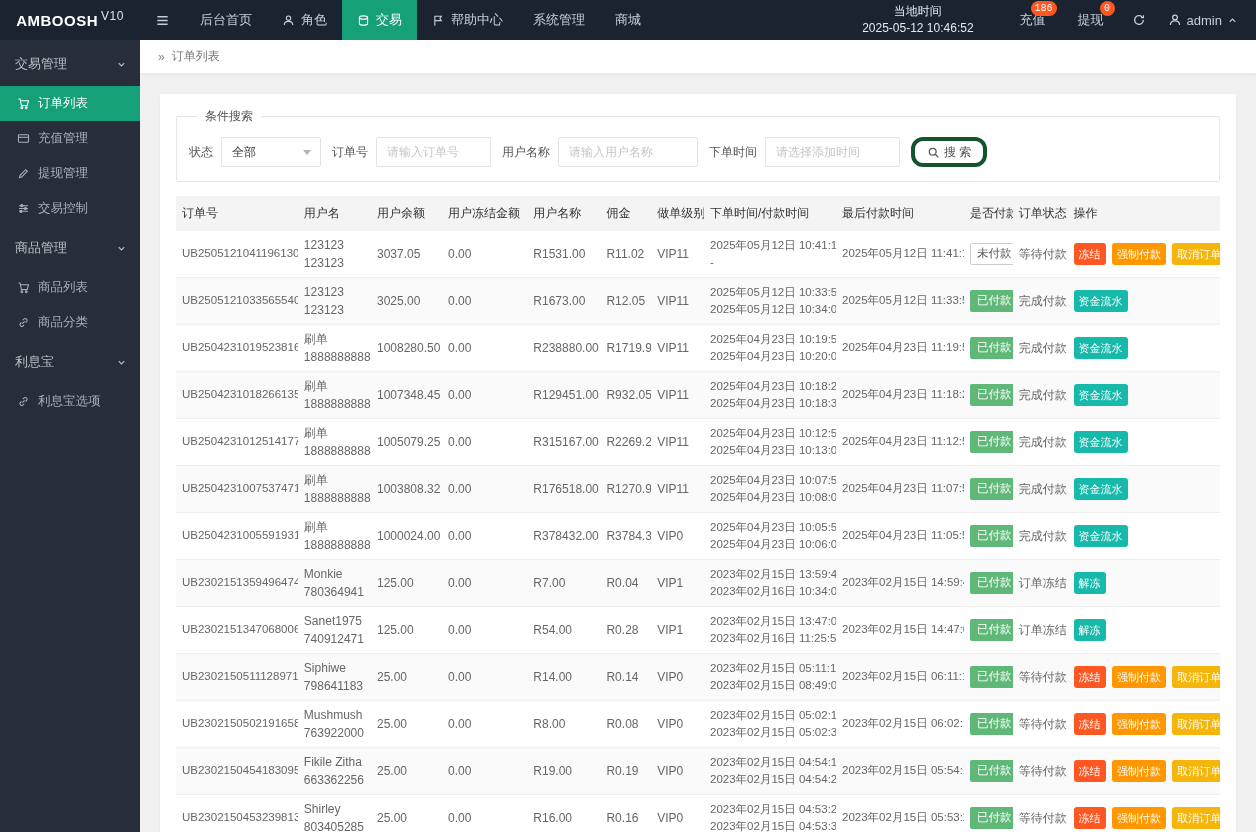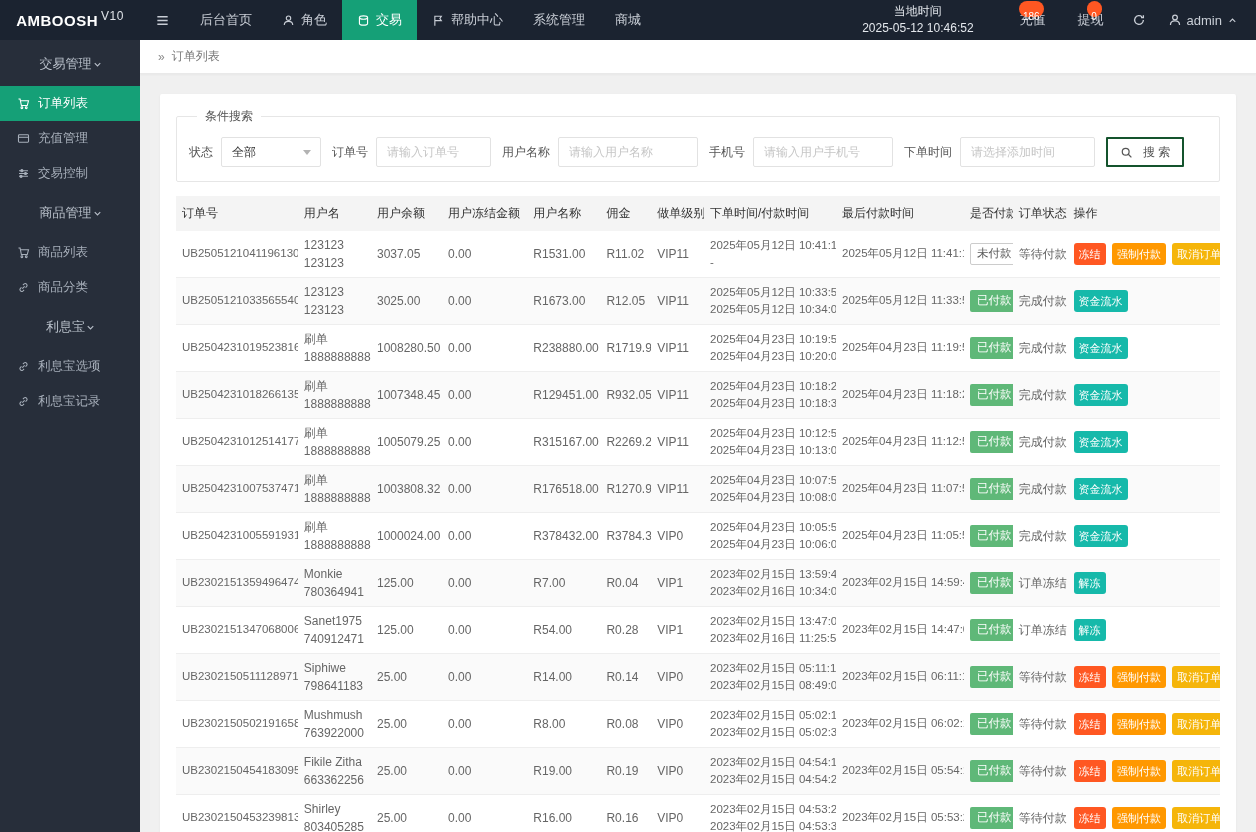--- a/index.html
+++ b/index.html
@@ -21,48 +21,48 @@
   
   .topbar{height:40px;background:var(--topbar);display:flex;align-items:stretch;color:#c9ced6;}
   .logo{width:140px;display:flex;align-items:center;justify-content:center;color:#fff;font-size:15px;font-weight:bold;letter-spacing:.5px;}
   .logo .ver{font-size:12px;font-weight:normal;margin-left:3px;transform:translateY(-4px);color:#dfe3e8;}
   .burger{display:flex;align-items:center;padding:0 15px;cursor:pointer;}
   .nav-item{display:flex;align-items:center;gap:6px;padding:0 15px;font-size:13px;cursor:pointer;white-space:nowrap;}
   .nav-item.active{background:var(--accent);color:#fff;}
   .topbar-right{margin-left:auto;display:flex;align-items:center;}
   .clock{text-align:center;line-height:1.4;color:#e3e7ec;margin-right:30px;font-size:12px;}
   .tool{position:relative;display:flex;align-items:center;height:40px;padding:0 16px;font-size:13px;cursor:pointer;}
-  .tool .badge{position:absolute;top:1px;right:18px;min-width:15px;height:15px;line-height:15px;text-align:center;background:var(--red);color:#fff;font-size:10px;border-radius:8px;padding:8px 4px;}
+  .tool .badge{position:absolute;top:1px;right:5px;min-width:15px;height:15px;line-height:15px;text-align:center;background:var(--red);color:#fff;font-size:10px;border-radius:8px;padding:0 4px;font-family:Liberation Mono, monospace;}
   .refresh{padding:0 12px;}
   .userbox{display:flex;align-items:center;gap:5px;padding:0 18px 0 10px;font-size:13px;cursor:pointer;}
 
   
   .frame{display:flex;height:calc(100% - 40px);}
   .sidebar{width:140px;flex-shrink:0;background:var(--side);color:#a8b0bb;padding-top:2px;}
-  .sec-title{display:flex;align-items:center;justify-content:center;padding:13px 13px 13px 15px;font-size:13px;color:#b9c0ca;cursor:pointer;}
+  .sec-title{display:flex;align-items:center;justify-content:space-between;padding:13px 13px 13px 15px;font-size:13px;color:#b9c0ca;cursor:pointer;}
   .side-item{display:flex;align-items:center;gap:8px;padding:9px 10px 9px 17px;font-size:12.5px;cursor:pointer;}
   .side-item.active{background:var(--accent);color:#fff;}
 
   .main{flex:1;display:flex;flex-direction:column;background:#f0f0f0;overflow:hidden;}
   .crumbs{background:#fff;height:34px;display:flex;align-items:center;gap:7px;padding:0 18px;color:#8a8a8a;border-bottom:1px solid #e9e9e9;box-shadow:0 1px 2px rgba(0,0,0,.04);}
   .crumbs .cur{color:#777;}
   .content{padding:20px;flex:1;overflow:hidden;}
   .card{background:#fff;height:1000px;border-radius:2px;padding:14px 16px;box-shadow:0 1px 3px rgba(0,0,0,.05);}
 
   
   fieldset.search{border:1px solid #e6e6e6;border-radius:2px;padding:12px 12px 14px;margin-bottom:14px;}
   fieldset.search legend{font-size:12px;color:#555;padding:0 8px;margin-left:8px;}
   .search-row{display:flex;align-items:center;gap:11px;color:#555;}
   .fg{display:flex;align-items:center;gap:8px;white-space:nowrap;}
   .sel{width:100px;height:30px;border:1px solid #e2e2e2;border-radius:2px;background:#fff;display:flex;align-items:center;justify-content:space-between;padding:0 9px 0 10px;color:#333;cursor:pointer;}
   .caret-down{width:0;height:0;border-left:4px solid transparent;border-right:4px solid transparent;border-top:5px solid #b3b3b3;}
   .inp{height:30px;border:1px solid #e2e2e2;border-radius:2px;padding:0 10px;font-size:12px;color:#333;font-family:inherit;outline:none;}
   .inp::placeholder{color:#c6c6c6;}
   .w125{width:115px}.w140{width:140px}.w135{width:135px}
-  .btn-search{height:30px;border:2px solid #14532d;background:#fff;border-radius:1px;padding:0 12px;display:flex;align-items:center;gap:10px;font-size:12px;color:#555;cursor:pointer;font-family:inherit;}
+  .btn-search{height:30px;border:4px solid #14532d;background:#fff;border-radius:12px;padding:0 12px;display:flex;align-items:center;gap:4px;font-size:12px;color:#555;cursor:pointer;font-family:inherit;}
 
   
   table{width:100%;border-collapse:collapse;table-layout:fixed;}
   th{background:#f4f4f4;font-weight:normal;color:#333;text-align:left;padding:9px 6px;font-size:12px;white-space:nowrap;overflow:hidden;}
   td{padding:5px 6px;border-bottom:1px solid #eee;font-size:12px;color:#666;white-space:nowrap;overflow:hidden;line-height:1.5;vertical-align:middle;}
   tbody tr:nth-child(even) td{background:#fafafa;}
   .cell-order{font-size:11.5px;}
   .cell-times div,.cell-last{font-size:11.5px;}
   .pay{display:inline-block;padding:2px 7px;border-radius:2px;font-size:11.5px;}
   .pay.paid{background:var(--paid-green);color:#fff;}
@@ -188,20 +188,28 @@
       <span class="svgi">
           <svg width="13" height="13" viewBox="0 0 16 16" fill="none" stroke="currentColor" stroke-width="1.3">
             <rect x="1.8" y="3.5" width="12.4" height="9" rx="1"></rect>
             <path d="M1.8 6.5h12.4"></path>
           </svg>
         </span>
       <span>充值管理</span>
     </div>
     <div class="side-item">
       <span class="svgi">
+          <svg width="13" height="13" viewBox="0 0 16 16" fill="none" stroke="currentColor" stroke-width="1.3">
+            <path d="M3 13l.8-2.8 6.9-6.9 2 2-6.9 6.9L3 13z"></path>
+          </svg>
+        </span>
+      <span>提现管理</span>
+    </div>
+    <div class="side-item">
+      <span class="svgi">
           <svg width="13" height="13" viewBox="0 0 16 16" stroke="currentColor" stroke-width="1.3" fill="none">
             <path d="M2.5 4.5h11M2.5 8h11M2.5 11.5h11"></path>
             <circle cx="6" cy="4.5" r="1.3" fill="currentColor"></circle>
             <circle cx="10.5" cy="8" r="1.3" fill="currentColor"></circle>
             <circle cx="5" cy="11.5" r="1.3" fill="currentColor"></circle>
           </svg>
         </span>
       <span>交易控制</span>
     </div>
 
@@ -240,28 +248,20 @@
           </svg>
         </span>
     </div>
     <div class="side-item">
       <span class="svgi">
           <svg width="13" height="13" viewBox="0 0 16 16" fill="none" stroke="currentColor" stroke-width="1.3">
             <path d="M6.5 9.5l3-3M7.3 5l1.5-1.5a2.3 2.3 0 0 1 3.2 3.2L10.5 8.2M8.7 11l-1.5 1.5a2.3 2.3 0 0 1-3.2-3.2L5.5 7.8"></path>
           </svg>
         </span>
       <span>利息宝选项</span>
-    </div>
-    <div class="side-item">
-      <span class="svgi">
-          <svg width="13" height="13" viewBox="0 0 16 16" fill="none" stroke="currentColor" stroke-width="1.3">
-            <path d="M6.5 9.5l3-3M7.3 5l1.5-1.5a2.3 2.3 0 0 1 3.2 3.2L10.5 8.2M8.7 11l-1.5 1.5a2.3 2.3 0 0 1-3.2-3.2L5.5 7.8"></path>
-          </svg>
-        </span>
-      <span>利息宝记录</span>
     </div>
   </aside>
 
   <section class="main">
     <div class="crumbs">
       <span>»</span>
       <span class="cur">订单列表</span>
     </div>
     <div class="content">
       <div class="card">
@@ -276,24 +276,20 @@
                 <span class="caret-down"></span>
               </div>
             </div>
             <div class="fg">
               <span>订单号</span>
               <input class="inp w125" placeholder="请输入订单号" style="">
             </div>
             <div class="fg">
               <span>用户名称</span>
               <input class="inp w140" placeholder="请输入用户名称" style="">
-            </div>
-            <div class="fg">
-              <span>手机号</span>
-              <input class="inp w140" placeholder="请输入用户手机号" style="">
             </div>
             <div class="fg">
               <span>下单时间</span>
               <input class="inp w135" placeholder="请选择添加时间" style="">
             </div>
             <button class="btn-search">
               <span class="svgi">
                 <svg width="13" height="13" viewBox="0 0 16 16" fill="none" stroke="currentColor" stroke-width="1.5">
                     <circle cx="7" cy="7" r="4.2"></circle>
                     <path d="M10.2 10.2L14 14"></path>

